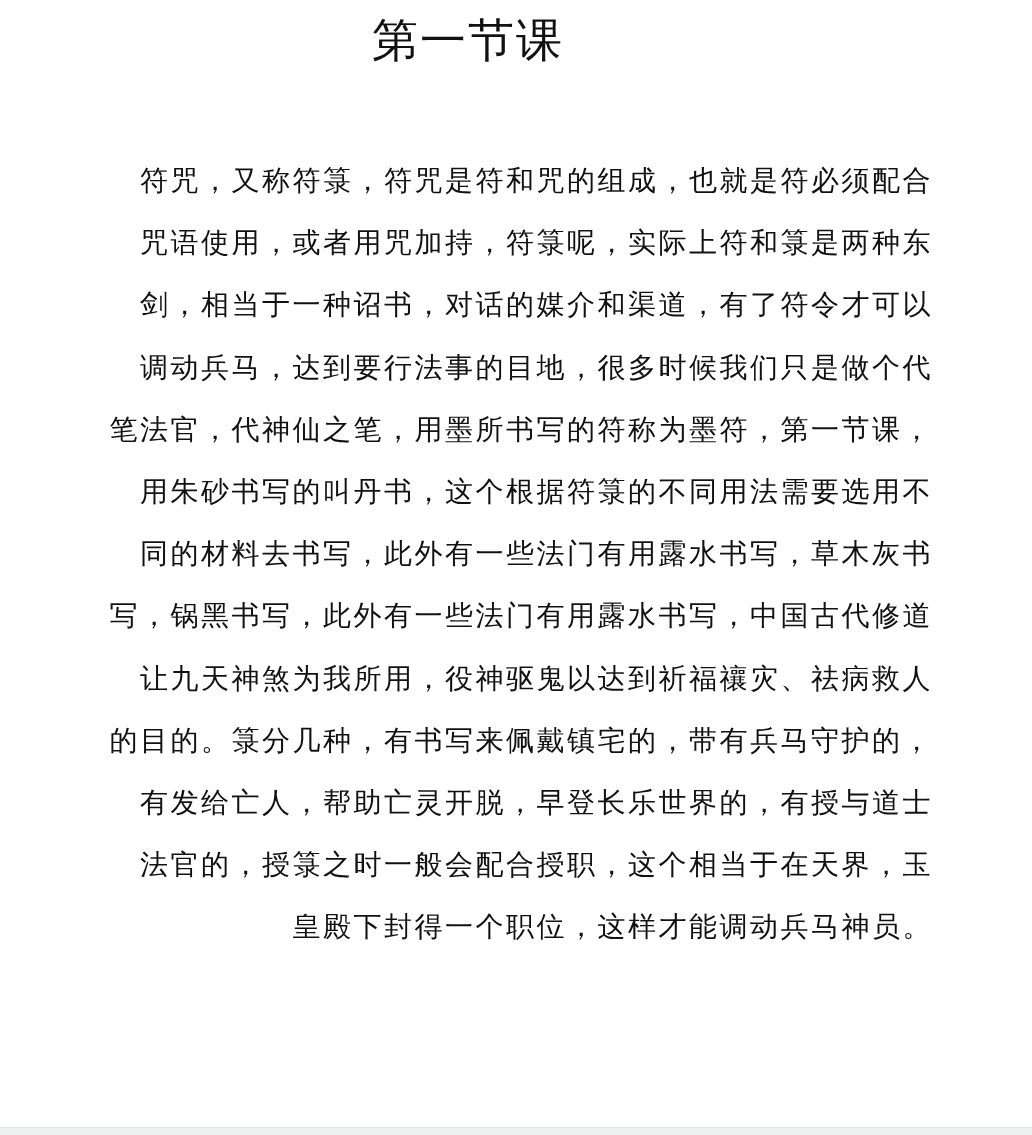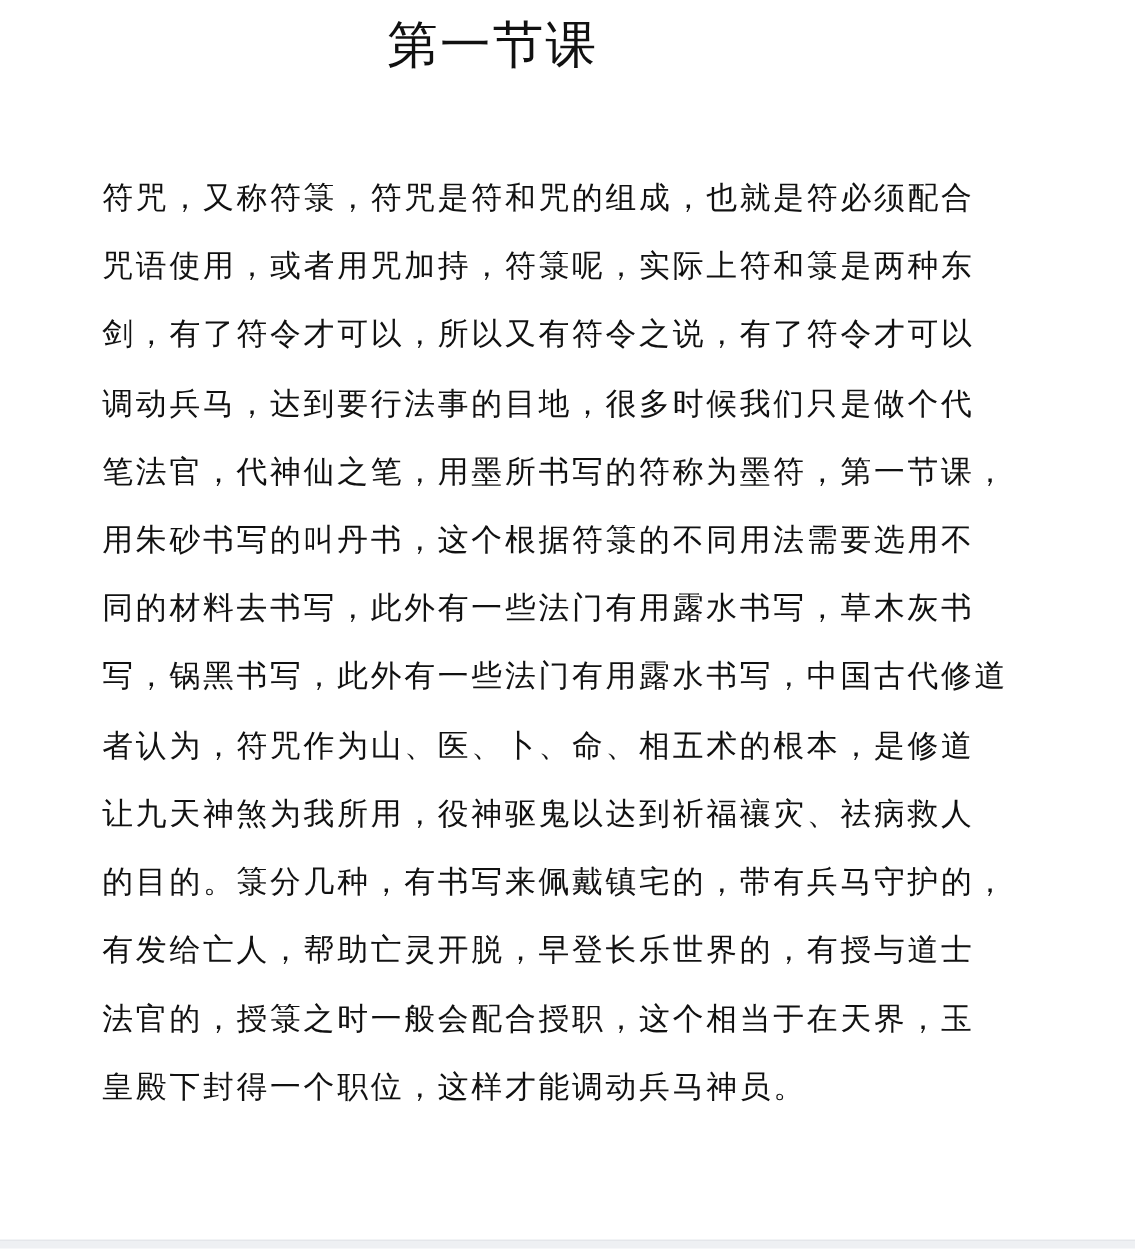--- a/index.html
+++ b/index.html
@@ -2,21 +2,21 @@
 <html><head>
 <meta charset="utf-8">
 <style>
   html, body { margin: 0; padding: 0; }
   body {
     width: 1032px; height: 1135px; overflow: hidden; position: relative;
     background: #ffffff;
     font-family: "DejaVu Serif", "Liberation Serif", serif;
     color: #111111;
   }
-  .page { position: absolute; left: 0; top: 0; width: 942px; height: 1127px; background: #ffffff; overflow: hidden; }
+  .page { position: absolute; left: 0; top: 0; width: 942px; height: 1127px; background: #ffffff; overflow: hidden; text-align: right; }
   .title {
     position: absolute; left: 352px; top: 12px; width: 212px;
     font-size: 46px; line-height: 56px; white-space: nowrap;
     letter-spacing: 2px; font-weight: normal; margin: 0;
   }
   .body-text { position: absolute; left: 93px; top: 160px; width: 840px; }
   .line {
     height: 62.2px; line-height: 46px; font-size: 28px;
     white-space: nowrap; letter-spacing: 2.5px; font-family: Liberation Mono, monospace;
   }
@@ -26,27 +26,26 @@
   }
 </style>
 </head>
 <body>
 
 <div class="page">
   <h1 class="title">第一节课</h1>
   <div class="body-text">
     <div class="line">符咒，又称符箓，符咒是符和咒的组成，也就是符必须配合</div>
     <div class="line">咒语使用，或者用咒加持，符箓呢，实际上符和箓是两种东</div>
-    <div class="line">剑，有了符令才可以，所以又有符令之说，有了符令才可以</div>
+    <div class="line">剑，相当于一种诏书，对话的媒介和渠道，有了符令才可以</div>
     <div class="line">调动兵马，达到要行法事的目地，很多时候我们只是做个代</div>
     <div class="line">笔法官，代神仙之笔，用墨所书写的符称为墨符，第一节课，</div>
     <div class="line">用朱砂书写的叫丹书，这个根据符箓的不同用法需要选用不</div>
     <div class="line">同的材料去书写，此外有一些法门有用露水书写，草木灰书</div>
     <div class="line">写，锅黑书写，此外有一些法门有用露水书写，中国古代修道</div>
-    <div class="line">者认为，符咒作为山、医、卜、命、相五术的根本，是修道</div>
     <div class="line">让九天神煞为我所用，役神驱鬼以达到祈福禳灾、祛病救人</div>
     <div class="line">的目的。箓分几种，有书写来佩戴镇宅的，带有兵马守护的，</div>
     <div class="line">有发给亡人，帮助亡灵开脱，早登长乐世界的，有授与道士</div>
     <div class="line">法官的，授箓之时一般会配合授职，这个相当于在天界，玉</div>
     <div class="line">皇殿下封得一个职位，这样才能调动兵马神员。</div>
   </div>
 </div>
 <div class="bottom-bar"></div>
 
 </body></html>

